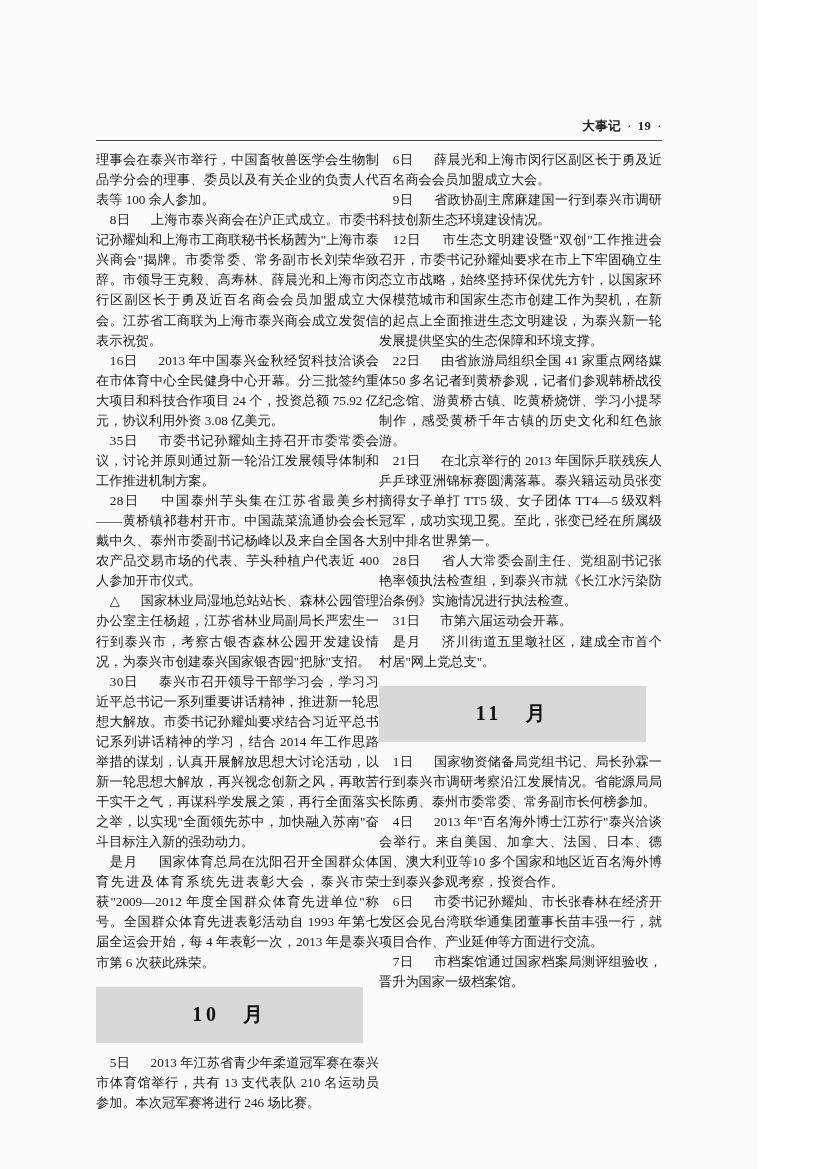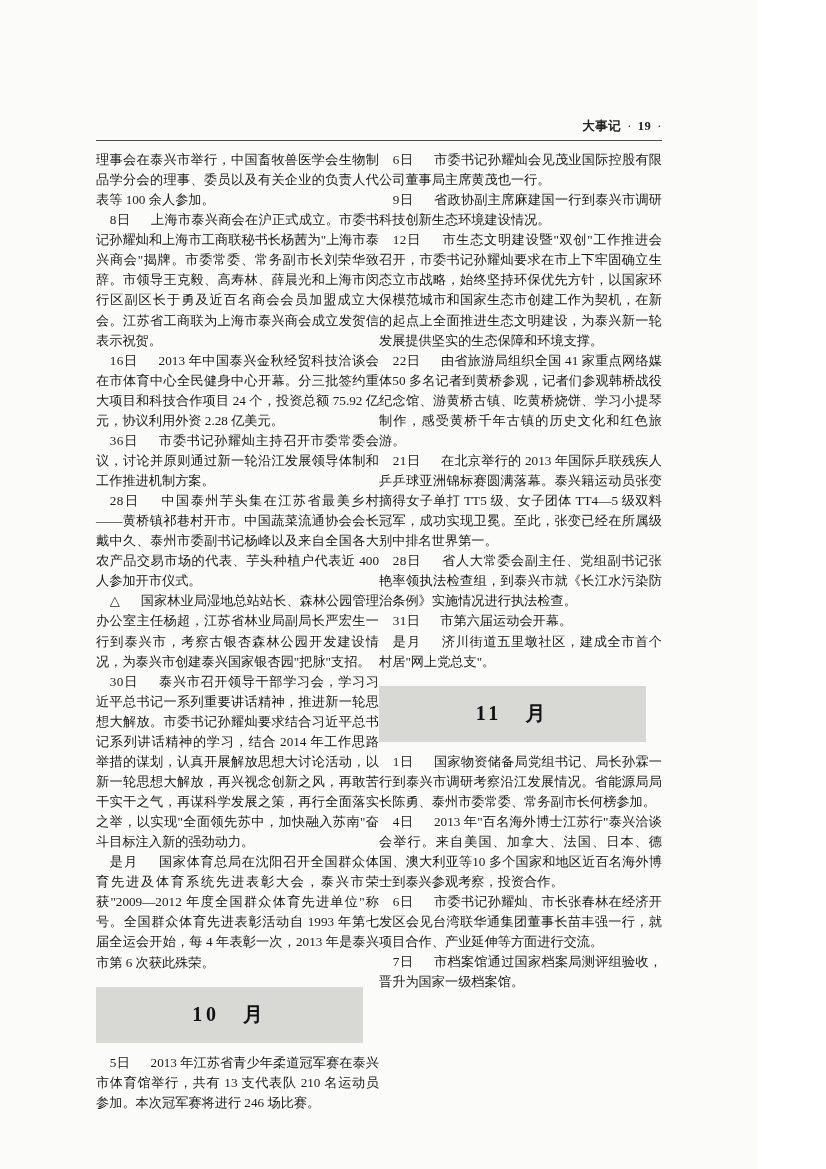--- a/index.html
+++ b/index.html
@@ -103,33 +103,33 @@
     <span>19</span>
     <span class="sep">·</span>
   </div>
 
   <div class="rule"></div>
 
   <div class="columns">
     <div class="col" id="col-left">
         <p class="para">理事会在泰兴市举行，中国畜牧兽医学会生物制品学分会的理事、委员以及有关企业的负责人代表等 100 余人参加。</p>
         <p class="entry"><span class="daymark"><span class="num">8</span><span class="unit">日</span></span>　<span>上海市泰兴商会在沪正式成立。市委书记孙耀灿和上海市工商联秘书长杨茜为"上海市泰兴商会"揭牌。市委常委、常务副市长刘荣华致辞。市领导王克毅、高寿林、薛晨光和上海市闵行区副区长于勇及近百名商会会员加盟成立大会。江苏省工商联为上海市泰兴商会成立发贺信表示祝贺。</span></p>
-        <p class="entry"><span class="daymark"><span class="num">16</span><span class="unit">日</span></span>　<span>2013 年中国泰兴金秋经贸科技洽谈会在市体育中心全民健身中心开幕。分三批签约重大项目和科技合作项目 24 个，投资总额 75.92 亿元，协议利用外资 2.28 亿美元。</span></p>
-        <p class="entry"><span class="daymark"><span class="num">36</span><span class="unit">日</span></span>　<span>市委书记孙耀灿主持召开市委常委会议，讨论并原则通过新一轮沿江发展领导体制和工作推进机制方案。</span></p>
+        <p class="entry"><span class="daymark"><span class="num">16</span><span class="unit">日</span></span>　<span>2013 年中国泰兴金秋经贸科技洽谈会在市体育中心全民健身中心开幕。分三批签约重大项目和科技合作项目 24 个，投资总额 75.92 亿元，协议利用外资 3.08 亿美元。</span></p>
+        <p class="entry"><span class="daymark"><span class="num">35</span><span class="unit">日</span></span>　<span>市委书记孙耀灿主持召开市委常委会议，讨论并原则通过新一轮沿江发展领导体制和工作推进机制方案。</span></p>
         <p class="entry"><span class="daymark"><span class="num">28</span><span class="unit">日</span></span>　<span>中国泰州芋头集在江苏省最美乡村——黄桥镇祁巷村开市。中国蔬菜流通协会会长戴中久、泰州市委副书记杨峰以及来自全国各大农产品交易市场的代表、芋头种植户代表近 400 人参加开市仪式。</span></p>
         <p class="entry"><span class="daymark"><span class="num">△</span><span class="unit"></span></span>　<span>国家林业局湿地总站站长、森林公园管理办公室主任杨超，江苏省林业局副局长严宏生一行到泰兴市，考察古银杏森林公园开发建设情况，为泰兴市创建泰兴国家银杏园"把脉"支招。</span></p>
         <p class="entry"><span class="daymark"><span class="num">30</span><span class="unit">日</span></span>　<span>泰兴市召开领导干部学习会，学习习近平总书记一系列重要讲话精神，推进新一轮思想大解放。市委书记孙耀灿要求结合习近平总书记系列讲话精神的学习，结合 2014 年工作思路举措的谋划，认真开展解放思想大讨论活动，以新一轮思想大解放，再兴视念创新之风，再敢苦干实干之气，再谋科学发展之策，再行全面落实之举，以实现"全面领先苏中，加快融入苏南"奋斗目标注入新的强劲动力。</span></p>
         <p class="entry"><span class="daymark"><span class="num">是月</span><span class="unit"></span></span>　<span>国家体育总局在沈阳召开全国群众体育先进及体育系统先进表彰大会，泰兴市荣获"2009—2012 年度全国群众体育先进单位"称号。全国群众体育先进表彰活动自 1993 年第七届全运会开始，每 4 年表彰一次，2013 年是泰兴市第 6 次获此殊荣。</span></p>
         <div class="month-band">
           <div class="mtext">10　月</div>
         </div>
         <p class="entry"><span class="daymark"><span class="num">5</span><span class="unit">日</span></span>　<span>2013 年江苏省青少年柔道冠军赛在泰兴市体育馆举行，共有 13 支代表队 210 名运动员参加。本次冠军赛将进行 246 场比赛。</span></p>
       </div>
     <div class="col" id="col-right">
-        <p class="entry"><span class="daymark"><span class="num">6</span><span class="unit">日</span></span>　<span>市委书记孙耀灿会见茂业国际控股有限公司董事局主席黄茂也一行。</span></p>
+        <p class="entry"><span class="daymark"><span class="num">6</span><span class="unit">日</span></span>　<span>薛晨光和上海市闵行区副区长于勇及近百名商会会员加盟成立大会。</span></p>
         <p class="entry"><span class="daymark"><span class="num">9</span><span class="unit">日</span></span>　<span>省政协副主席麻建国一行到泰兴市调研科技创新生态环境建设情况。</span></p>
         <p class="entry"><span class="daymark"><span class="num">12</span><span class="unit">日</span></span>　<span>市生态文明建设暨"双创"工作推进会召开，市委书记孙耀灿要求在市上下牢固确立生态立市战略，始终坚持环保优先方针，以国家环保模范城市和国家生态市创建工作为契机，在新的起点上全面推进生态文明建设，为泰兴新一轮发展提供坚实的生态保障和环境支撑。</span></p>
         <p class="entry"><span class="daymark"><span class="num">22</span><span class="unit">日</span></span>　<span>由省旅游局组织全国 41 家重点网络媒体50 多名记者到黄桥参观，记者们参观韩桥战役纪念馆、游黄桥古镇、吃黄桥烧饼、学习小提琴制作，感受黄桥千年古镇的历史文化和红色旅游。</span></p>
         <p class="entry"><span class="daymark"><span class="num">21</span><span class="unit">日</span></span>　<span>在北京举行的 2013 年国际乒联残疾人乒乒球亚洲锦标赛圆满落幕。泰兴籍运动员张变摘得女子单打 TT5 级、女子团体 TT4—5 级双料冠军，成功实现卫冕。至此，张变已经在所属级别中排名世界第一。</span></p>
         <p class="entry"><span class="daymark"><span class="num">28</span><span class="unit">日</span></span>　<span>省人大常委会副主任、党组副书记张艳率领执法检查组，到泰兴市就《长江水污染防治条例》实施情况进行执法检查。</span></p>
         <p class="entry"><span class="daymark"><span class="num">31</span><span class="unit">日</span></span>　<span>市第六届运动会开幕。</span></p>
         <p class="entry"><span class="daymark"><span class="num">是月</span><span class="unit"></span></span>　<span>济川街道五里墩社区，建成全市首个村居"网上党总支"。</span></p>
         <div class="month-band">
           <div class="mtext">11　月</div>
         </div>

